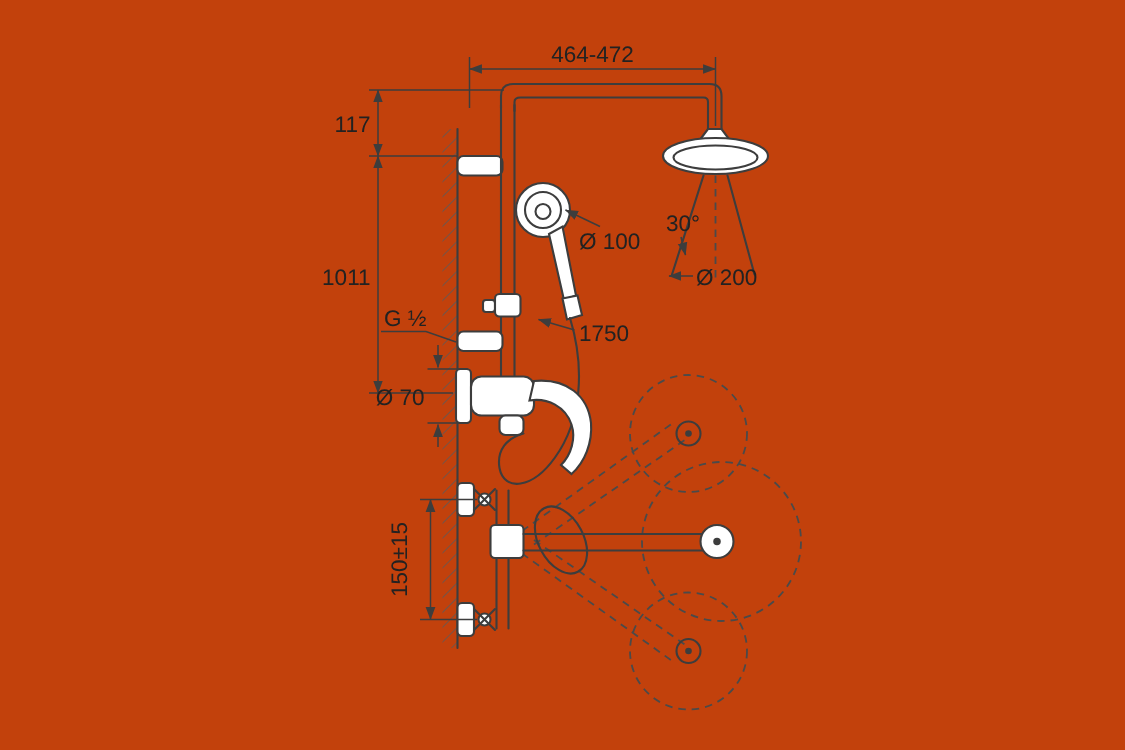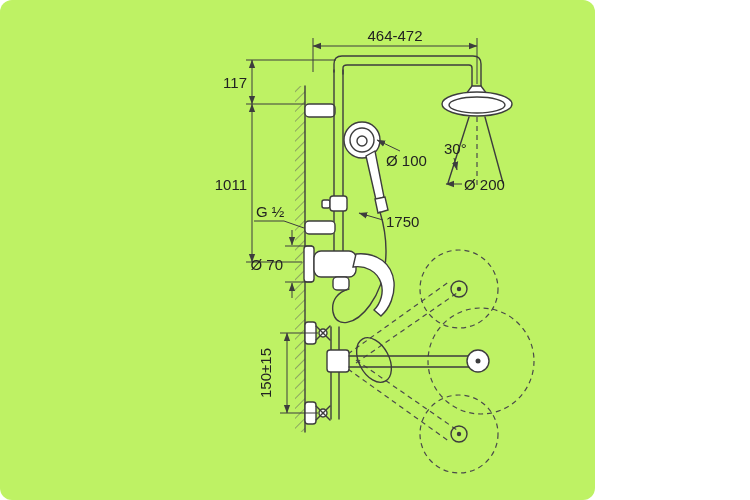--- a/index.html
+++ b/index.html
@@ -3,25 +3,24 @@
 <meta charset="utf-8">
 <style>
   html, body {
     margin: 0;
     padding: 0;
     background: #ffffff;
     font-family: "Liberation Sans", "DejaVu Sans", sans-serif;
   }
   .canvas {
     position: relative;
-    width: 595px;
+    width: 750px;
     height: 500px;
-    background: #bef264;
+    background: #c2410c;
     overflow: hidden;
-    border-radius: 12px;
   }
   svg text {
     font-family: "Liberation Sans", "DejaVu Sans", sans-serif;
     font-size: 15px;
     fill: #222222;
   }
   .obj  { fill: none; stroke: #3d3d3d; stroke-width: 1.4; stroke-linecap: round; stroke-linejoin: round; }
   .objf { fill: #ffffff; stroke: #3d3d3d; stroke-width: 1.4; }
   .dim  { fill: none; stroke: #3d3d3d; stroke-width: 1; }
   .dash { fill: none; stroke: #4a4a4a; stroke-width: 1.2; stroke-dasharray: 5 4; }

